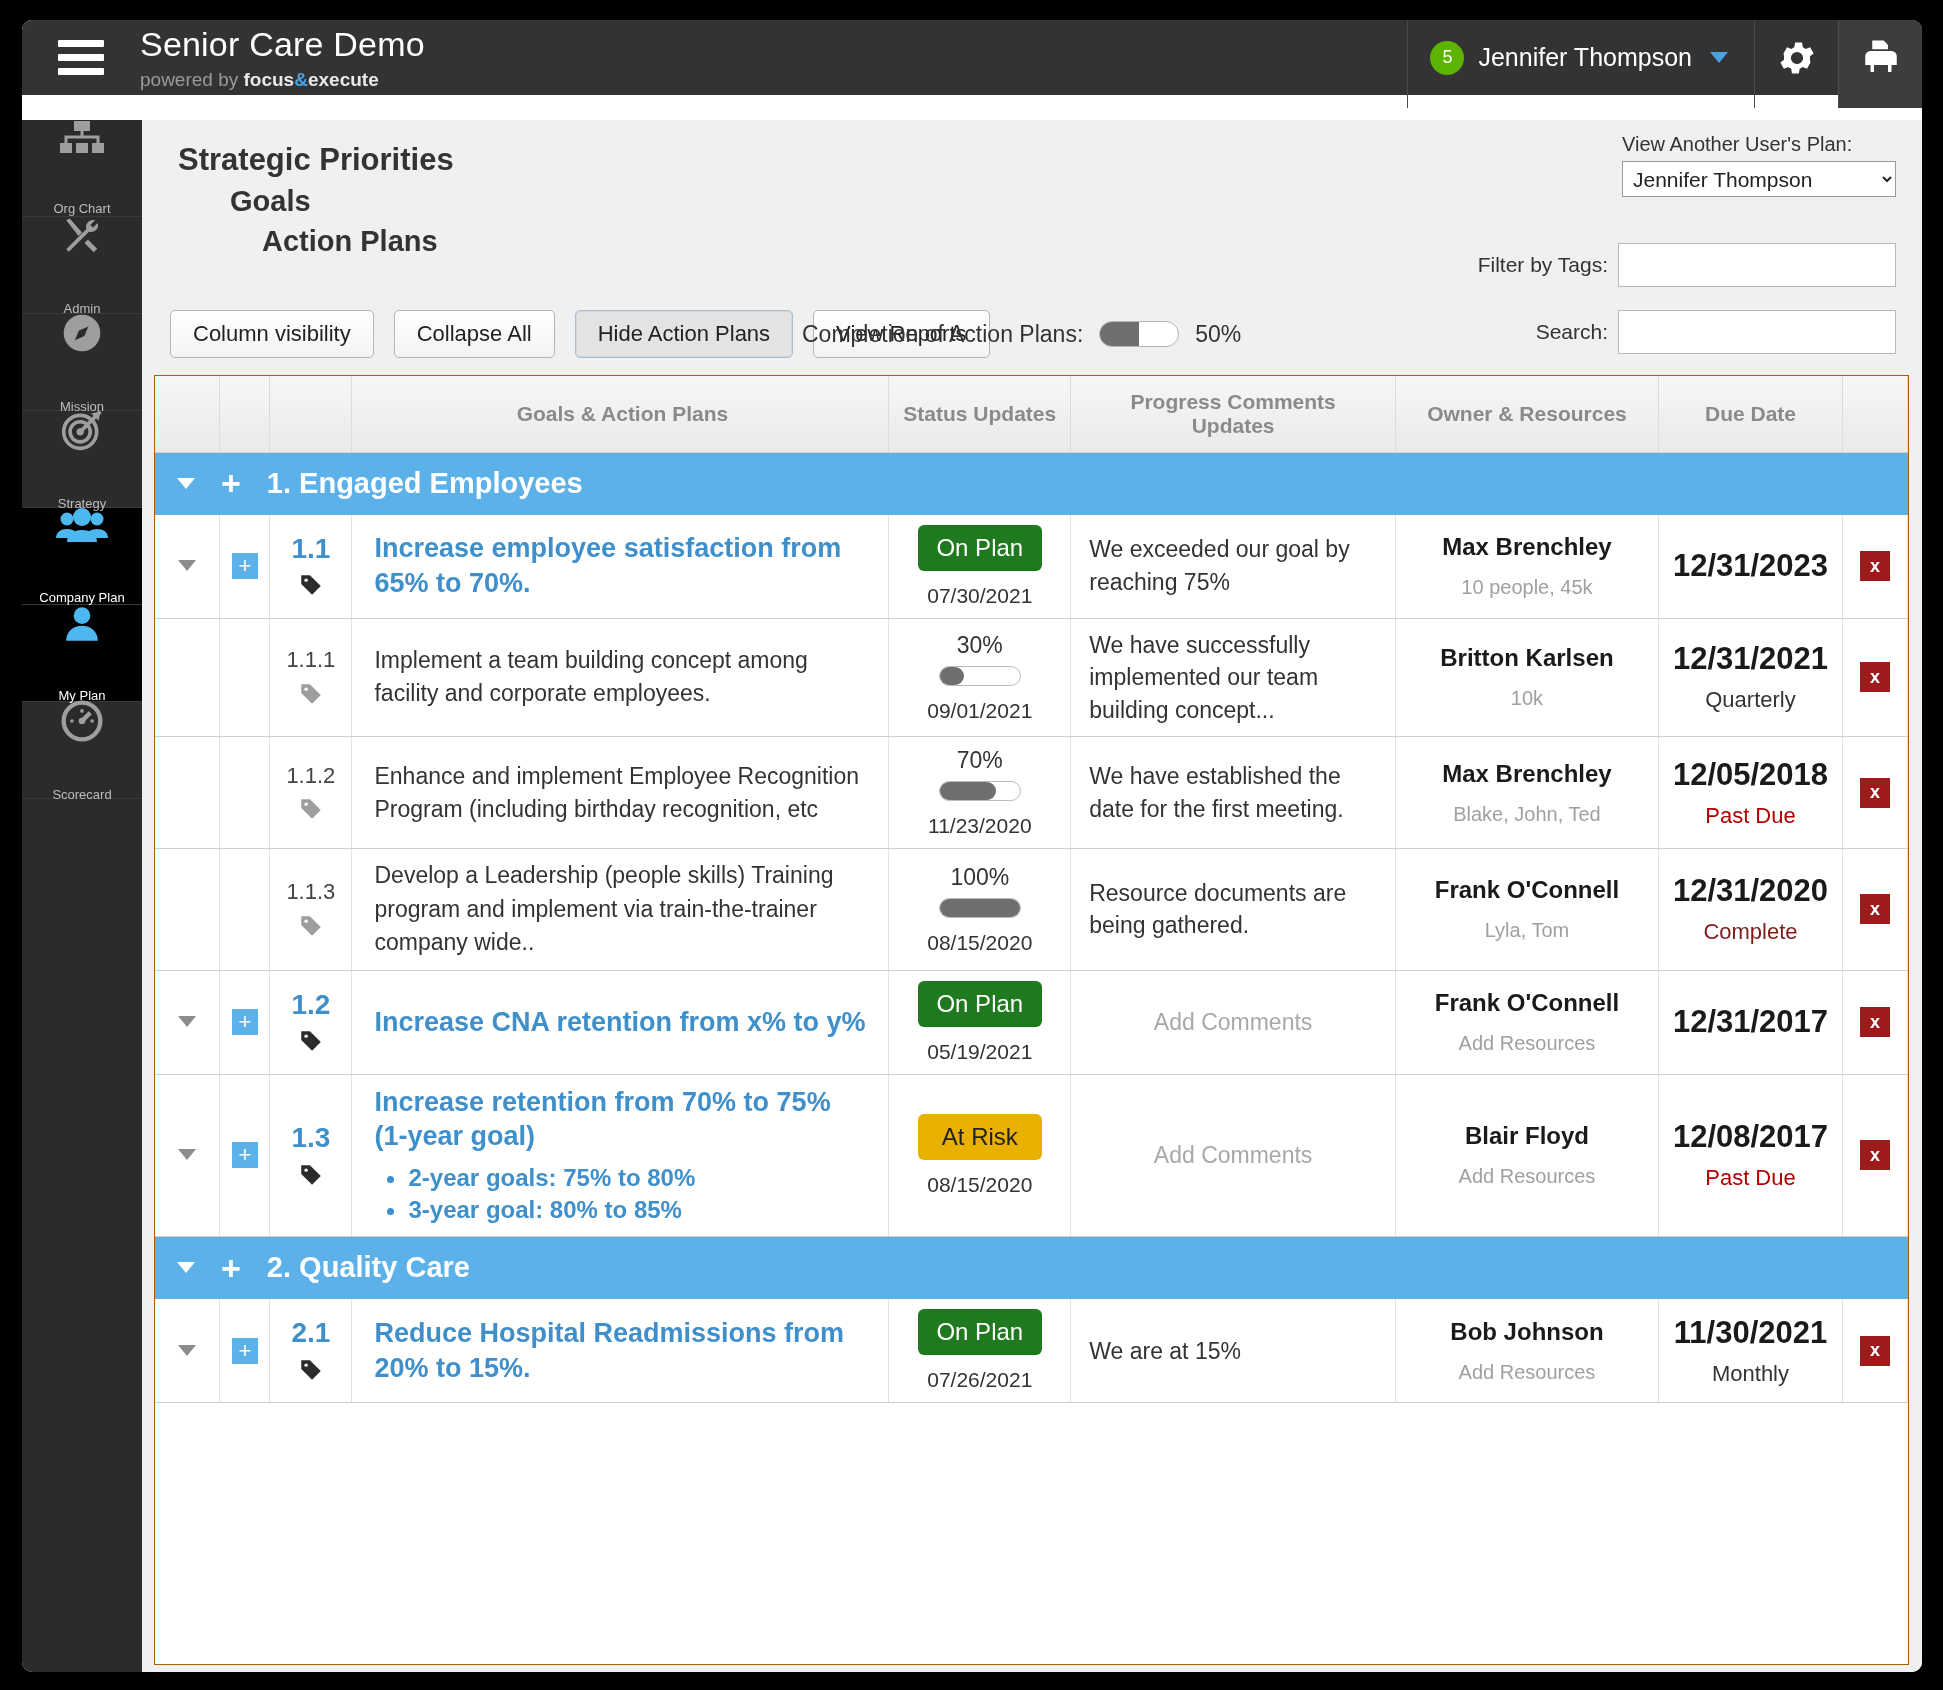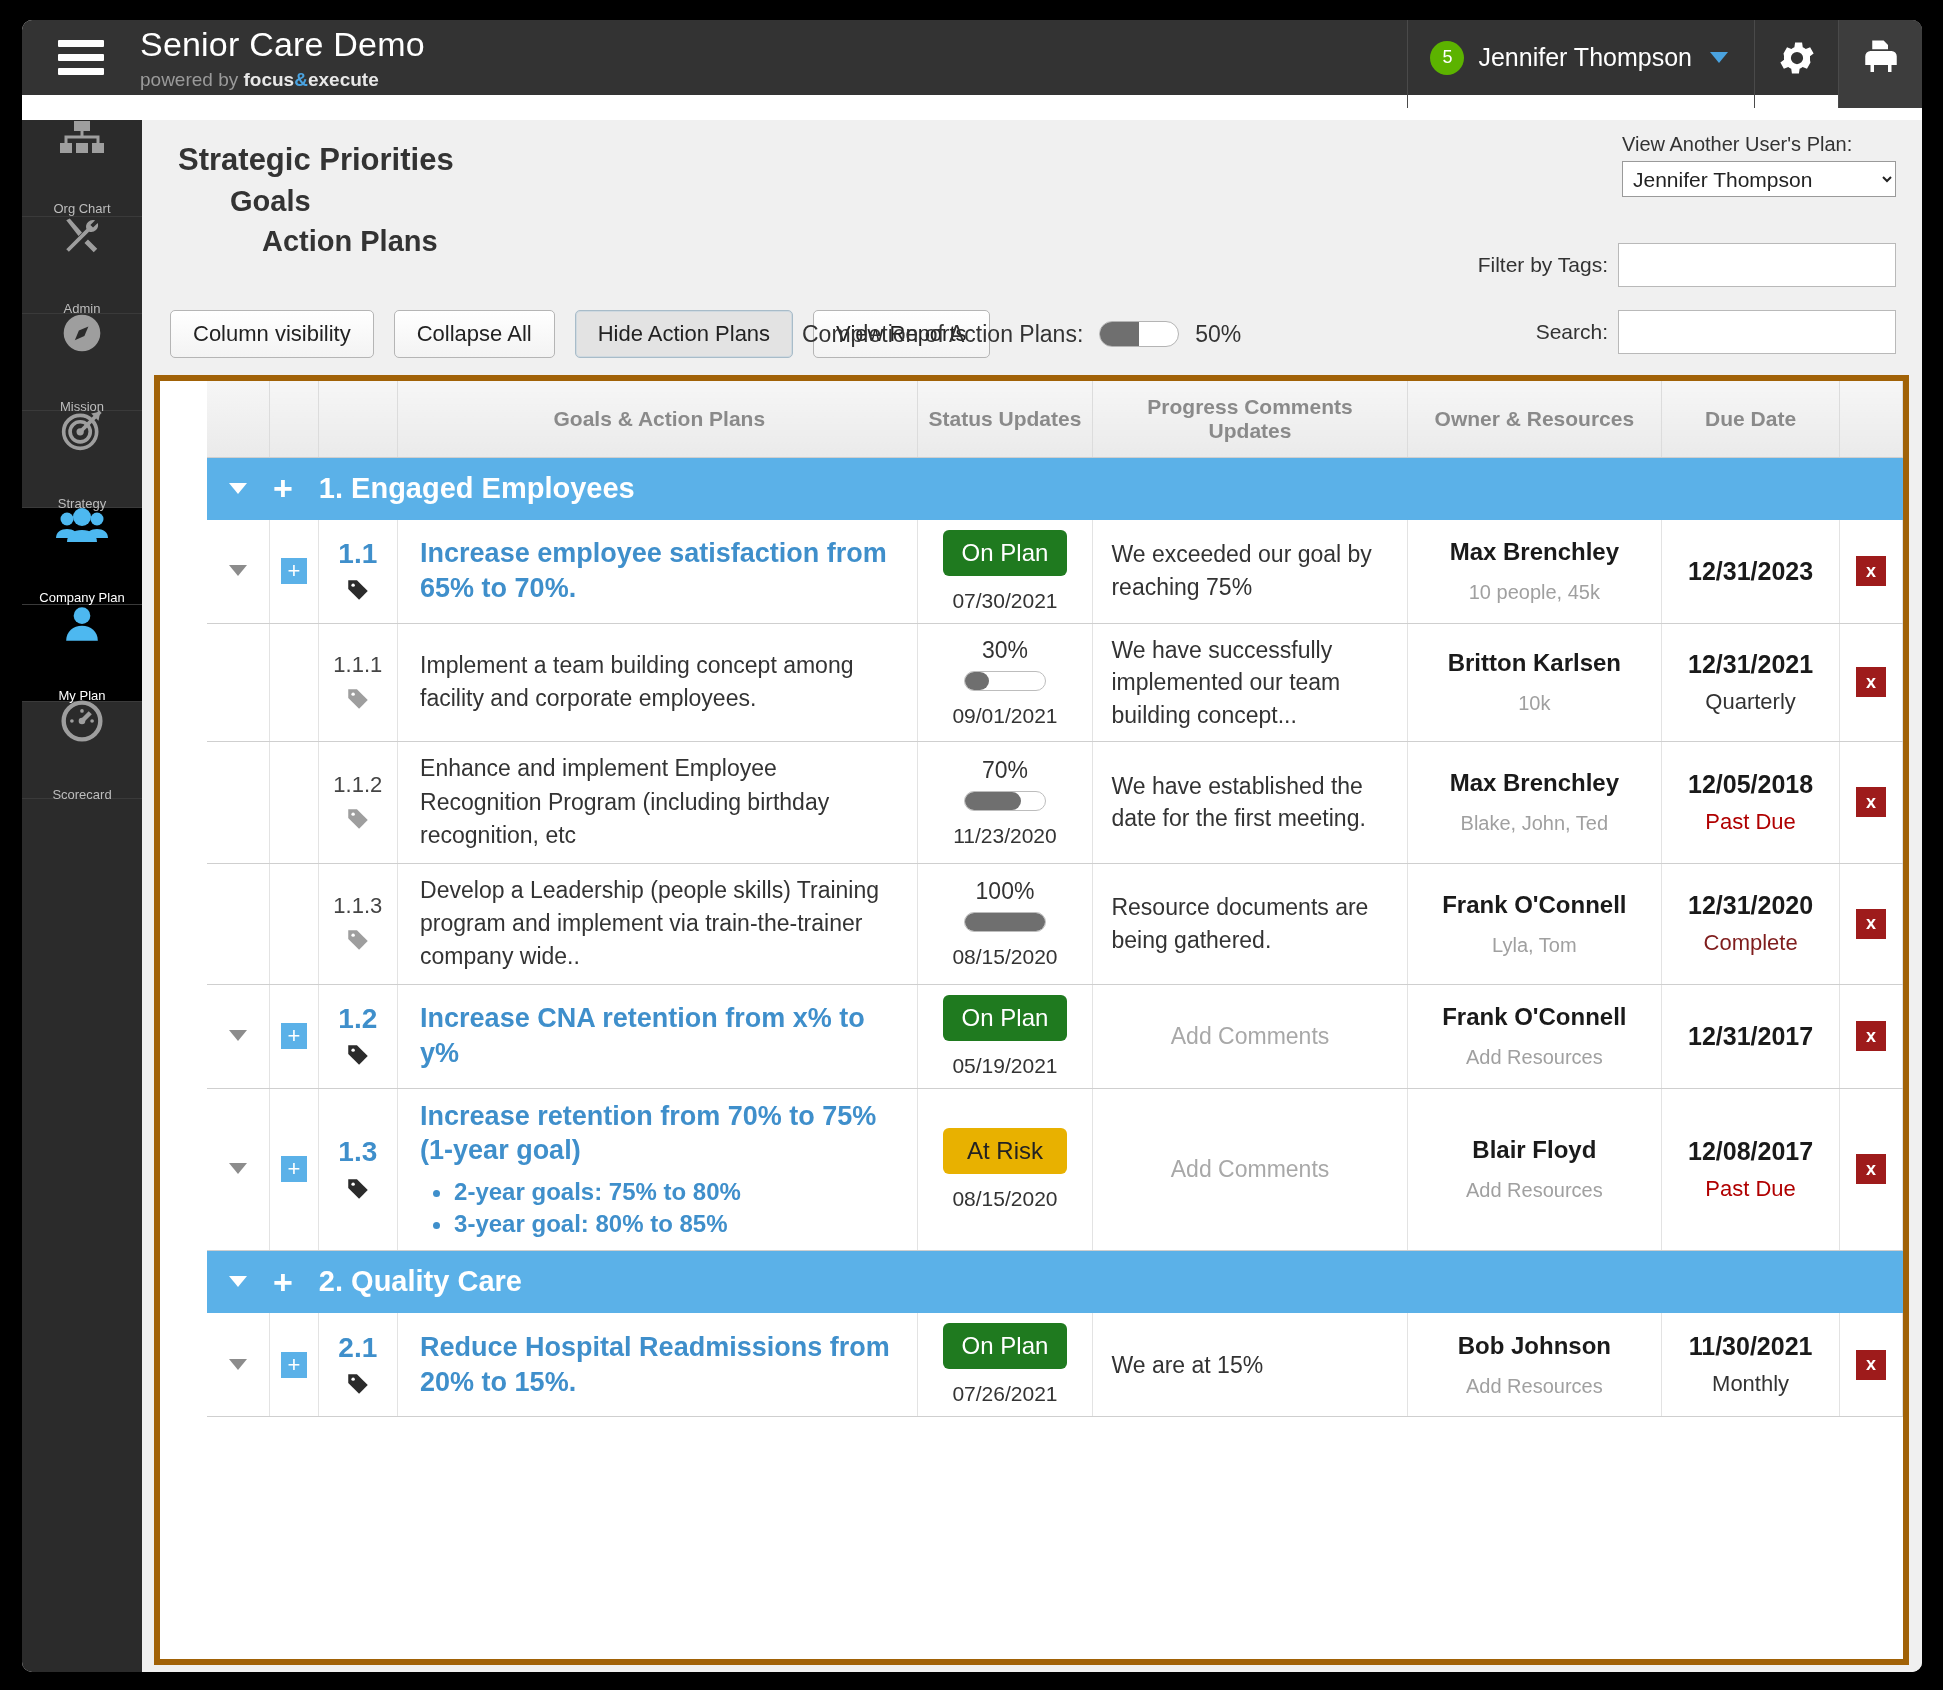--- a/index.html
+++ b/index.html
@@ -139,23 +139,22 @@
   .slider-fill {
     position: absolute; left: 0; top: 0; bottom: 0;
     background: #6f6f6f; border-radius: 14px 0 0 14px;
   }
   .completion .pct { font-size: 23px; color: #333; }
 
   
   .table-wrap {
     position: absolute; left: 12px; top: 255px;
     width: 1755px; height: 1290px;
-    background: #fff; border: 6px solid #a16207;
+    background: #fff; border: 1px solid #a16207;
     overflow: hidden;
-    padding-left: 47px;
   }
   table { width: 100%; border-collapse: collapse; table-layout: fixed; }
   thead th {
     background: linear-gradient(#f6f6f6,#eaeaea);
     border-right: 1px solid #dcdcdc; border-bottom: 1px solid #cfcfcf;
     color: #8a8a8a; font-size: 21px; font-weight: bold;
     height: 76px; vertical-align: middle;
   }
   td {
     border-right: 1px solid #e3e3e3; border-bottom: 1px solid #cfcfcf;
@@ -216,21 +215,21 @@
     border: 1px solid #bdbdbd; background: #fff; position: relative;
   }
   .prog-fill {
     position: absolute; left: 0; top: 0; bottom: 0;
     background: #6f6f6f; border-radius: 11px;
   }
   .cmt { font-size: 23px; color: #333; line-height: 1.42; }
   .cmt.ph { color: #a8a8a8; text-align: center; }
   .own-name { font-size: 24px; font-weight: bold; color: #1a1a1a; }
   .own-res { font-size: 20px; color: #a0a0a0; margin-top: 15px; }
-  .due-date { font-size: 25px; font-weight: bold; color: #1a1a1a; }
+  .due-date { font-size: 31px; font-weight: bold; color: #1a1a1a; }
   .due-sub { font-size: 22px; color: #333; margin-top: 10px; }
   .due-sub.past { color: #b00000; }
   .due-sub.complete { color: #7f1d1d; }
   .del-btn {
     display: inline-flex; width: 30px; height: 30px;
     align-items: center; justify-content: center;
     background: #9e1b1b; color: #fff; font-size: 18px; font-weight: bold;
     cursor: pointer;
   }
 </style>

